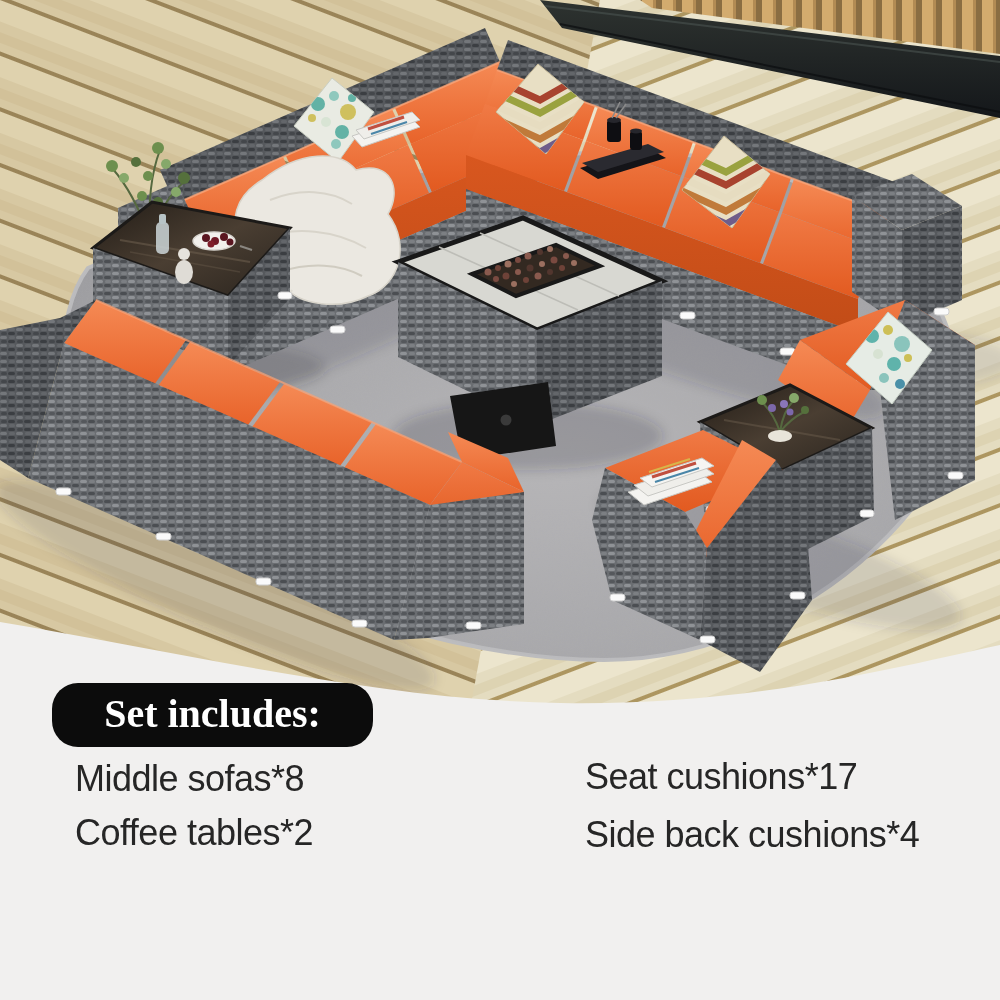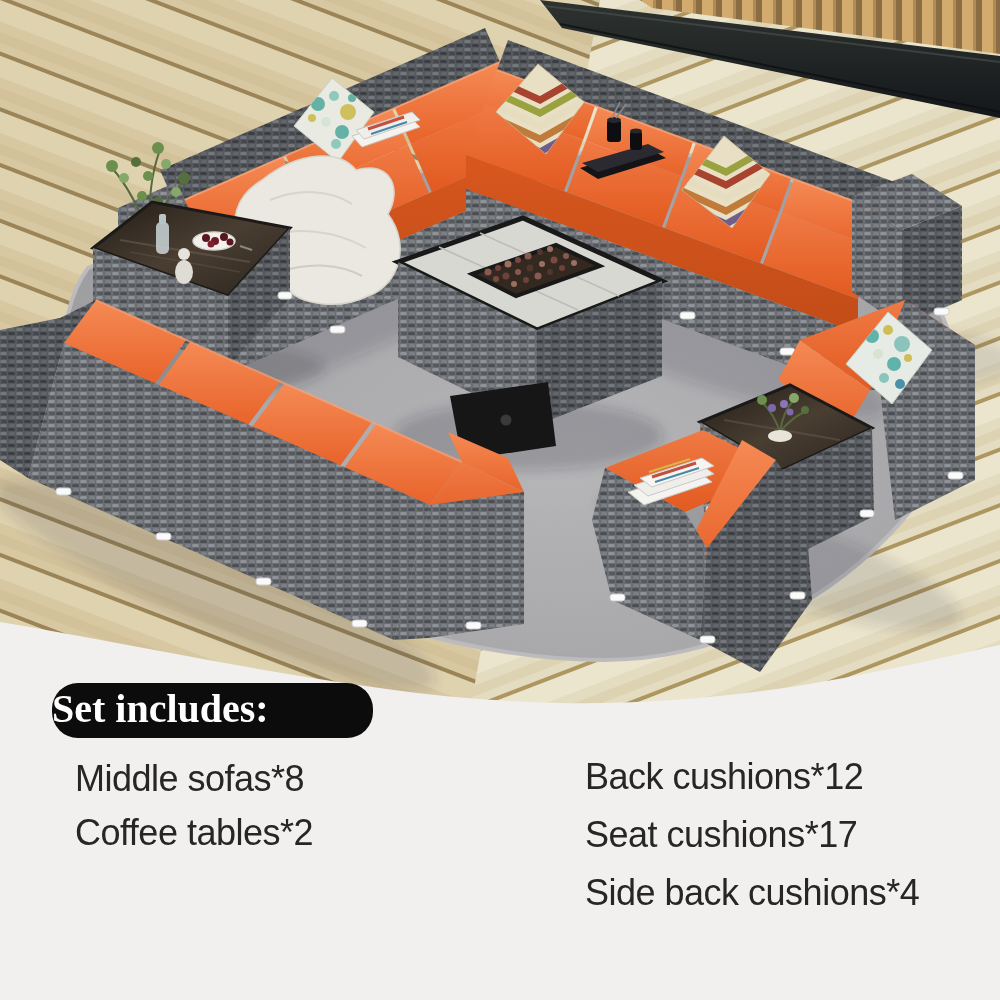--- a/index.html
+++ b/index.html
@@ -1,20 +1,20 @@
 <!DOCTYPE html>
 <html><head>
 <meta charset="utf-8">
 <style>
   html,body{margin:0;padding:0;background:#ffffff;}
   .stage{position:relative;width:1000px;height:1000px;overflow:hidden;background:#f1f0ef;
          font-family:"Liberation Sans", sans-serif;}
   .scene-svg{position:absolute;left:0;top:0;width:1000px;height:1000px;display:block;}
-  .pill{position:absolute;left:52px;top:683px;width:321px;height:55px;border-radius:26px;
-        background:#0c0c0c;display:flex;align-items:center;}
+  .pill{position:absolute;left:52px;top:683px;width:321px;height:64px;border-radius:26px;
+        background:#0c0c0c;display:flex;align-items:center;justify-content:center;}
   .pill span{color:#ffffff;font-family:"Liberation Serif", serif;font-weight:bold;
         font-size:40px;line-height:1;padding-bottom:3px;}
   ul.includes{list-style:none;margin:0;padding:0;position:absolute;color:#262626;
         font-size:36px;letter-spacing:-0.5px;}
   ul.includes.left{left:75px;top:752px;line-height:54px;}
   ul.includes.right{left:585px;top:748px;line-height:58px;}
 </style>
 </head>
 <body>
 
@@ -414,19 +414,18 @@
 
 <div class="caption">
   <div class="pill">
     <span>Set includes:</span>
   </div>
   <ul class="includes left">
     <li>Middle sofas*8</li>
     <li>Coffee tables*2</li>
   </ul>
   <ul class="includes right">
-    <li>Back cushions*12</li>
     <li>Seat cushions*17</li>
     <li>Side back cushions*4</li>
   </ul>
 </div>
 
 </div>
 
 </body></html>

